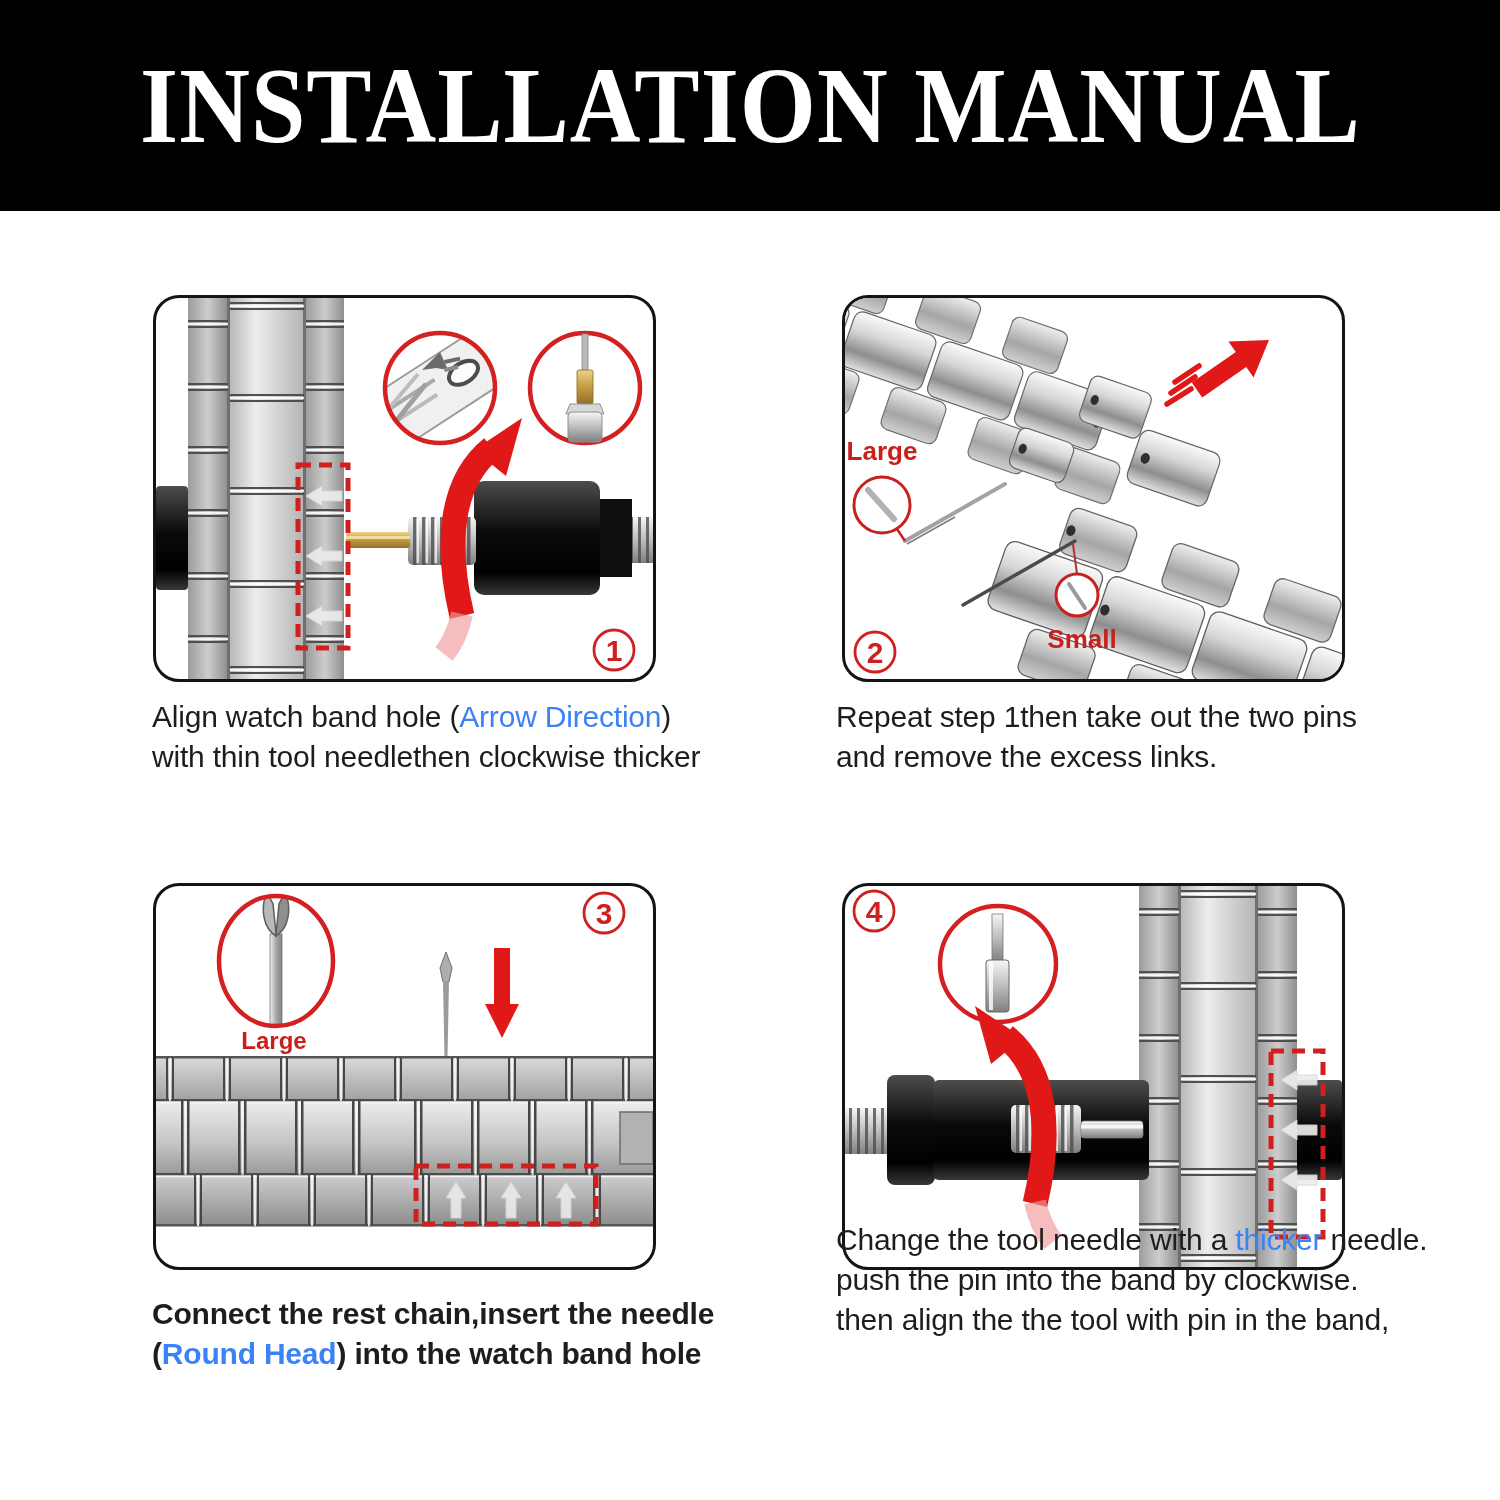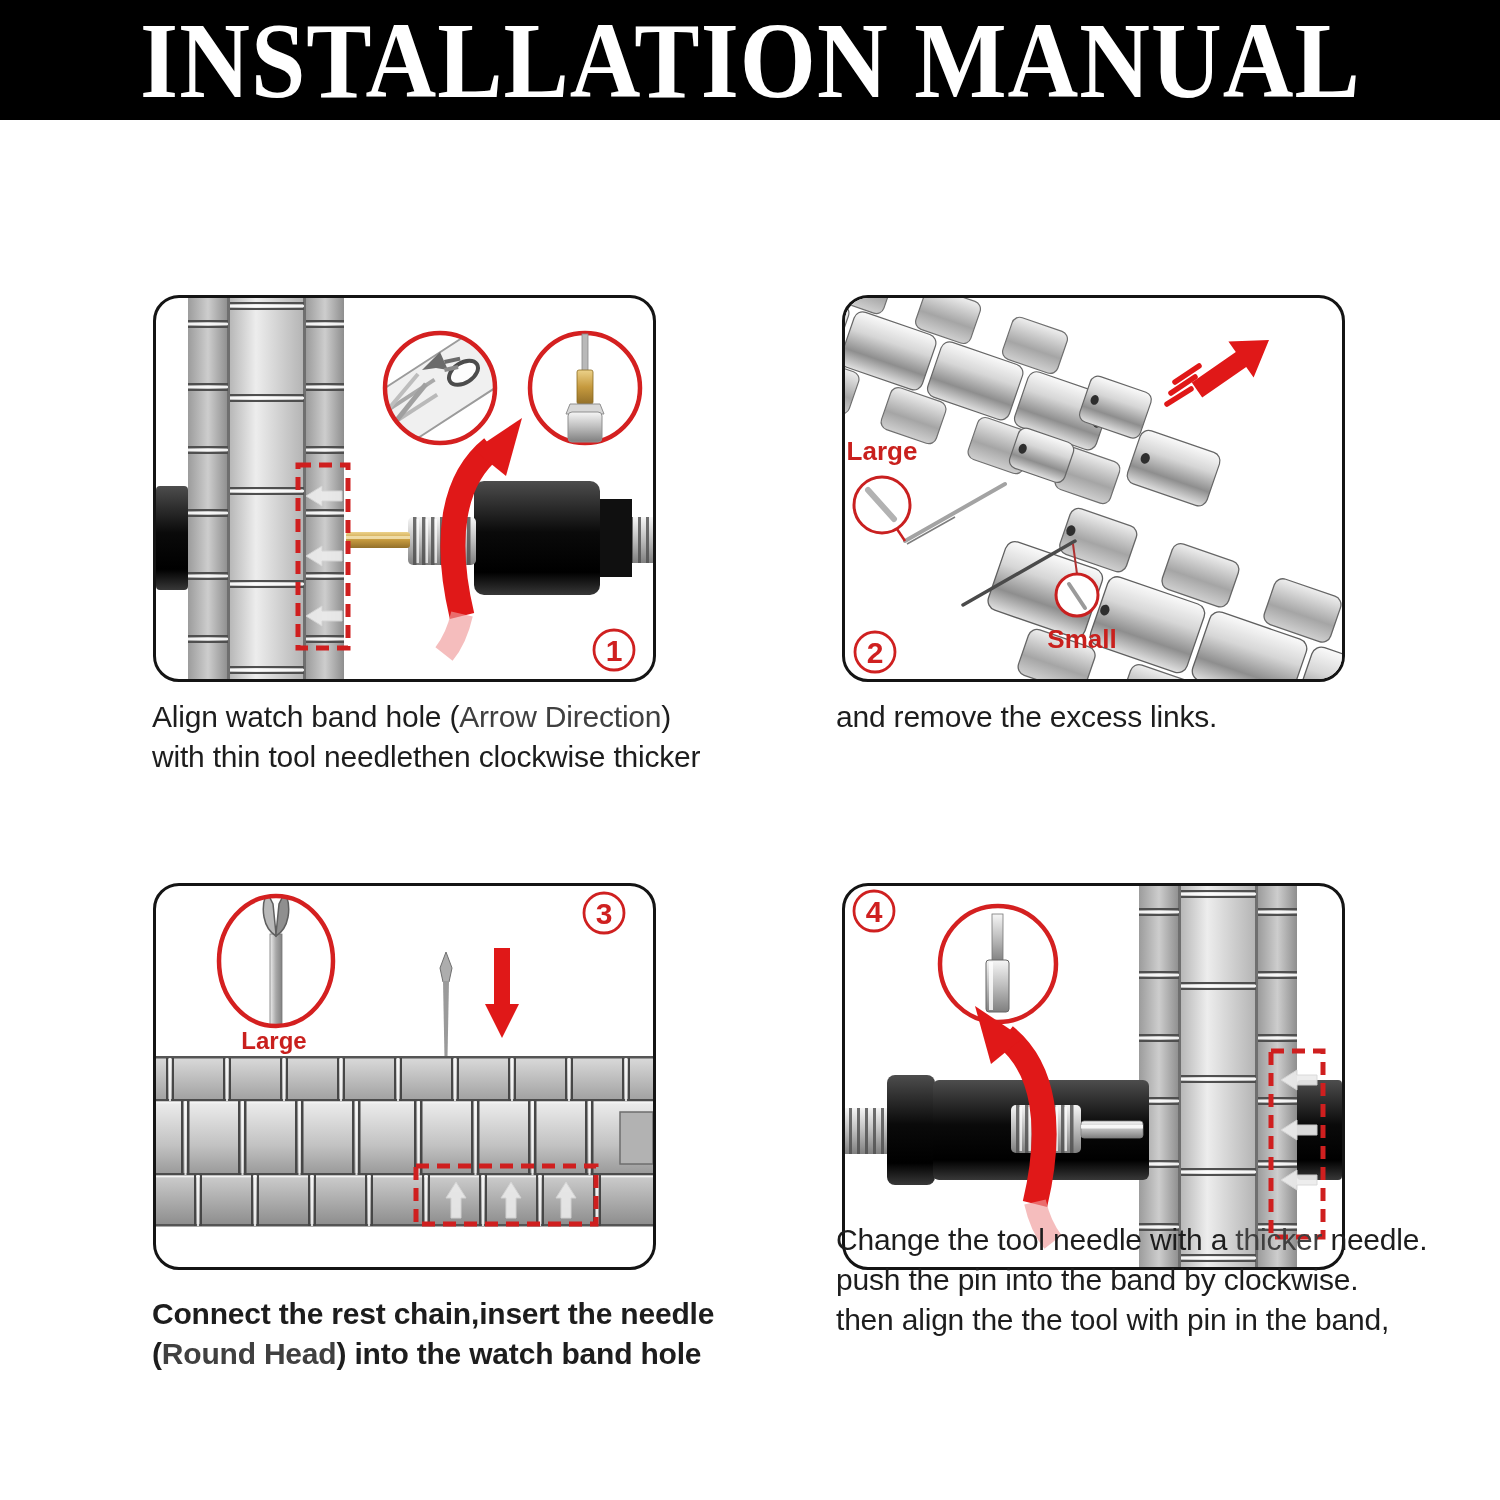--- a/index.html
+++ b/index.html
@@ -1,27 +1,27 @@
 <!DOCTYPE html>
 <html><head>
 <meta charset="utf-8">
 <style>
   html,body{margin:0;padding:0;background:#ffffff;}
   .page{position:relative;width:1500px;height:1500px;background:#ffffff;overflow:hidden;
         font-family:"Liberation Sans",sans-serif;}
-  .header{position:absolute;left:0;top:0;width:1500px;height:120px;background:#000000;
+  .header{position:absolute;left:0;top:0;width:1500px;height:211px;background:#000000;
           display:flex;align-items:center;justify-content:center;}
   .header h1{margin:0;color:#ffffff;font-family:"Liberation Serif",serif;font-weight:700;
              font-size:96px;letter-spacing:1px;transform:scale(1.02,1.12);white-space:nowrap;}
   .panel{position:absolute;width:503px;height:387px;border:3px solid #141414;border-radius:26px;
          overflow:hidden;background:#ffffff;box-sizing:border-box;}
   .panel svg{position:absolute;left:0;top:0;}
   .caption{position:absolute;color:#1d1d1d;font-size:30px;line-height:40px;letter-spacing:-0.2px;}
   .cap-line{white-space:nowrap;}
-  .red{color:#404040;}
+  .red{color:#3b82f6;}
   .badge-text{font-family:"Liberation Sans",sans-serif;font-weight:700;font-size:30px;fill:#cf2020;}
   .callout-text{font-family:"Liberation Sans",sans-serif;font-weight:700;fill:#c9201d;}
 </style>
 </head>
 <body>
 
 <div class="page">
 
   <div class="header">
     <h1>INSTALLATION MANUAL</h1>
@@ -652,20 +652,21 @@
       </g>
     </svg>
   </div>
 
   <div class="caption" style="left:152px;top:697px;">
     <div class="cap-line"><span>Align watch band hole (</span><span class="red">Arrow Direction</span><span>)</span></div>
     <div class="cap-line">with thin tool needlethen clockwise thicker</div>
   </div>
 
   <div class="caption" style="left:836px;top:697px;">
+    <div class="cap-line">Repeat step 1then take out the two pins</div>
     <div class="cap-line">and remove the excess links.</div>
   </div>
 
   <div class="caption" style="left:152px;top:1294px;font-weight:bold;">
     <div class="cap-line">Connect the rest chain,insert the needle</div>
     <div class="cap-line"><span>(</span><span class="red">Round Head</span><span>) into the watch band hole</span></div>
   </div>
 
   <div class="caption" style="left:836px;top:1220px;">
     <div class="cap-line"><span>Change the tool needle with a </span><span class="red">thicker</span><span> needle.</span></div>

